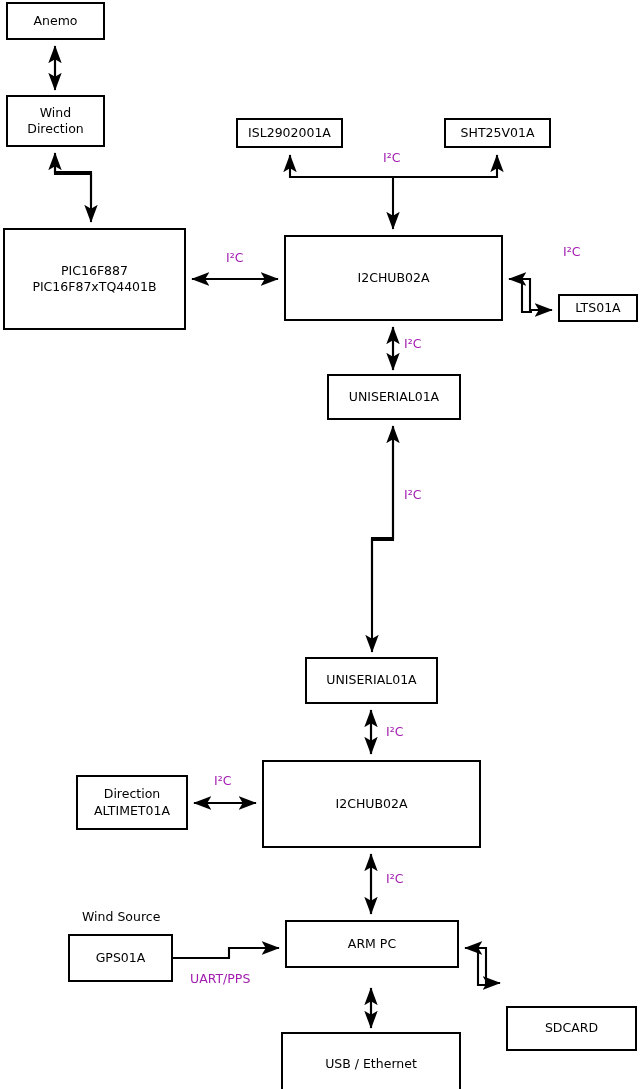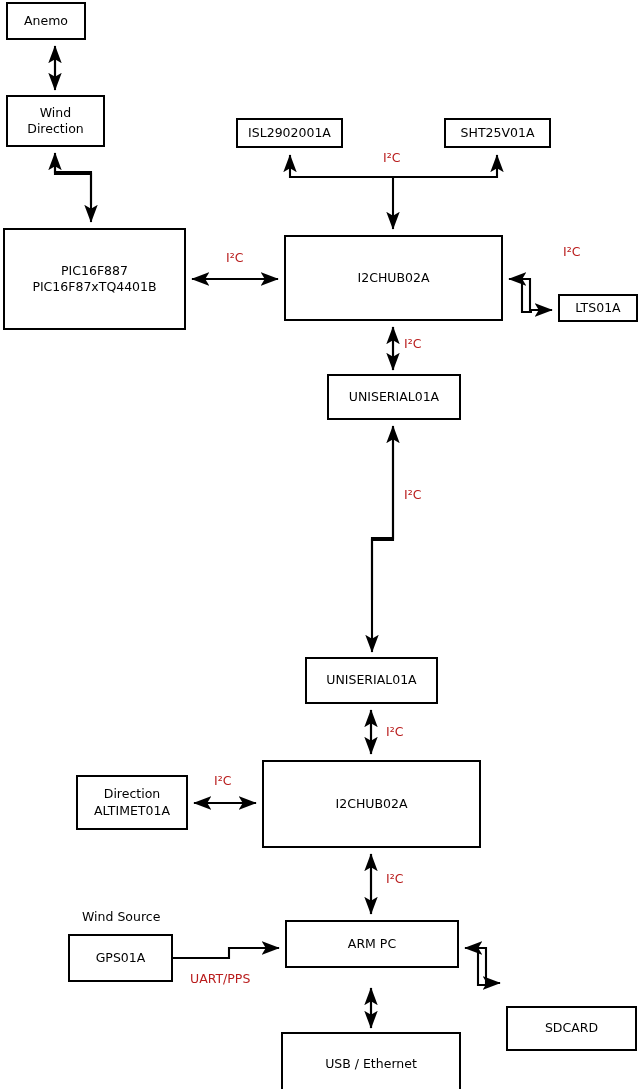--- a/index.html
+++ b/index.html
@@ -38,21 +38,21 @@
     z-index: 3;
   }
   .node .node-text {
     display: block;
     white-space: pre-line;
     padding: 0 4px;
   }
   .edge-label {
     position: absolute;
     font-size: 12.5px;
-    color: #b91c1c;
+    color: #a21caf;
     white-space: nowrap;
     z-index: 4;
   }
   .free-label {
     position: absolute;
     font-size: 12.5px;
     color: #000000;
     white-space: nowrap;
     z-index: 4;
   }
@@ -105,21 +105,21 @@
       <polyline points="173,958 229,958 229,948 279,948" marker-end="url(#ar)"></polyline>
 
       <polyline points="466,948 486,948 486,983 500,983" marker-end="url(#ar)"></polyline>
       <polyline points="488,985 478,985 478,948 465,948" marker-end="url(#ar)"></polyline>
 
       <line x1="371" y1="988" x2="371" y2="1028" marker-end="url(#ar)"></line>
       <line x1="371" y1="1028" x2="371" y2="988" marker-end="url(#ar)"></line>
     </g>
   </svg>
 
-  <div class="node" style="left:6px; top:2px; width:80px; height:38px;">
+  <div class="node" style="left:6px; top:2px; width:99px; height:38px;">
     <span class="node-text">Anemo</span>
   </div>
 
   <div class="node" style="left:6px; top:95px; width:99px; height:52px;">
     <span class="node-text">Wind
 Direction</span>
   </div>
 
   <div class="node" style="left:3px; top:228px; width:183px; height:102px;">
     <span class="node-text">PIC16F887

